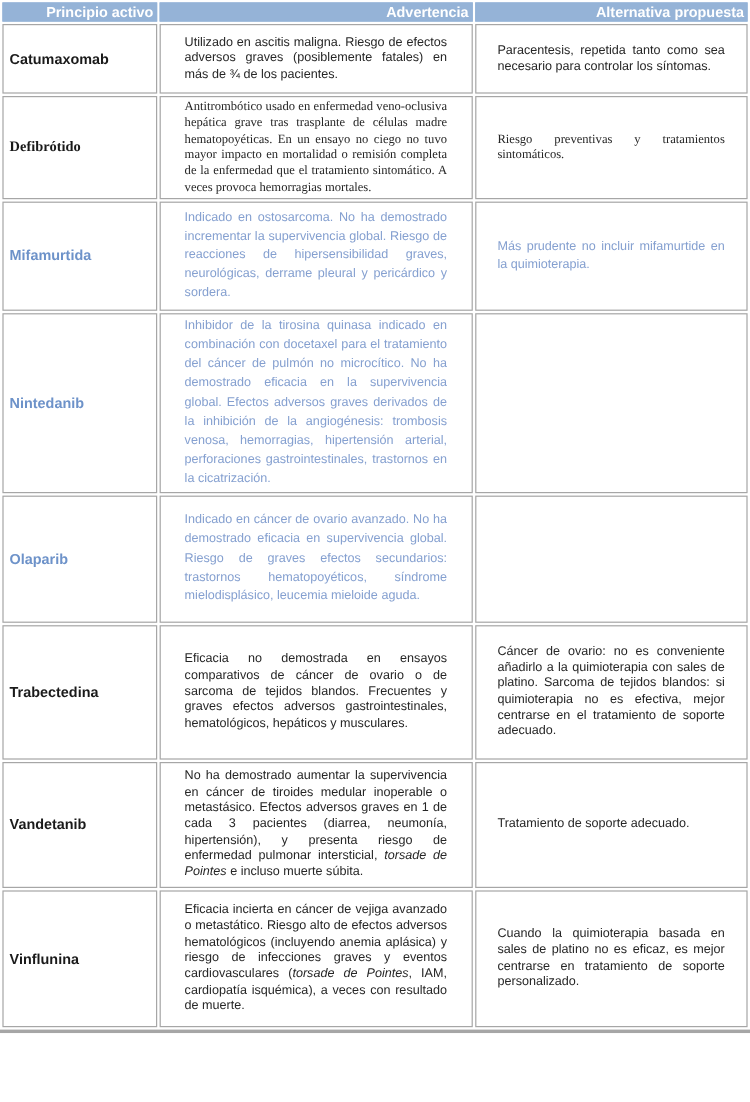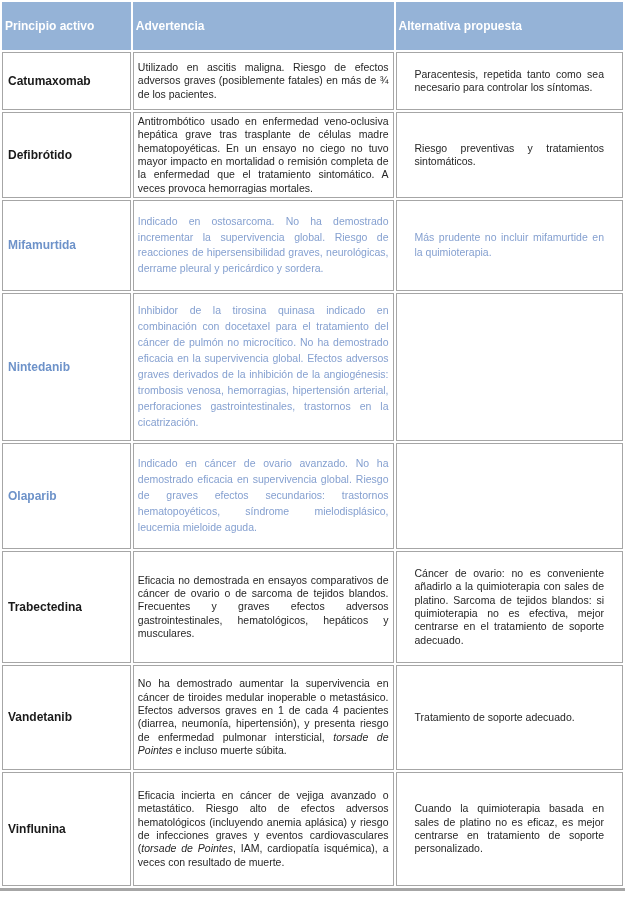--- a/index.html
+++ b/index.html
@@ -33,39 +33,39 @@
     border-spacing:2px;
   }
   col.c1{width:128px;}
   col.c2{width:259px;}
   col.c3{width:226px;}
   th.hdr{
     background:var(--header-bg);
     color:var(--header-text);
     font-size:12px;
     font-weight:bold;
-    text-align:left;
-    padding:16px 2px;
+    text-align:right;
+    padding:0 2px;
     border:1px solid var(--header-bg);
   }
   td{
     border:1px solid var(--border);
     font-size:10.5px;
     vertical-align:middle;
     overflow:hidden;
   }
   td.name-cell{
     font-weight:bold;
     font-size:12px;
     padding:2px 2px 2px 5px;
     color:#1a1a1a;
   }
   td.adv-cell{
     text-align:justify;
-    padding:2px 4px;
+    padding:2px 20px;
     line-height:1.27;
   }
   td.alt-cell{
     text-align:justify;
     padding:2px 18px;
     line-height:1.27;
   }
   tr.loose td.adv-cell, tr.loose td.alt-cell{
     line-height:1.52;
   }
@@ -73,21 +73,21 @@
   tr.blue td.adv-cell, tr.blue td.alt-cell{color:var(--blue-text);margin-left:25px;}
   .em{font-style:italic;}
   .bottom-bar{
     width:625px;
     height:3px;
     background:var(--bottom-bar);
     margin-top:0px;
   }
   
   tr.r0 td{height:58px;}
-  tr.r1 td{height:80px;}
+  tr.r1 td{height:80px;font-family:Liberation Serif, serif;}
   tr.r2 td{height:91px;}
   tr.r3 td{height:148px;}
   tr.r4 td{height:106px;}
   tr.r5 td{height:112px;}
   tr.r6 td{height:105px;}
   tr.r7 td{height:114px;}
 </style>
 </head>
 <body>
 
@@ -133,21 +133,21 @@
         <td class="adv-cell">Indicado en cáncer de ovario avanzado. No ha demostrado eficacia en supervivencia global. Riesgo de graves efectos secundarios: trastornos hematopoyéticos, síndrome mielodisplásico, leucemia mieloide aguda.</td>
         <td class="alt-cell"></td>
       </tr>
       <tr class="r5">
         <td class="name-cell">Trabectedina</td>
         <td class="adv-cell">Eficacia no demostrada en ensayos comparativos de cáncer de ovario o de sarcoma de tejidos blandos. Frecuentes y graves efectos adversos gastrointestinales, hematológicos, hepáticos y musculares.</td>
         <td class="alt-cell">Cáncer de ovario: no es conveniente añadirlo a la quimioterapia con sales de platino. Sarcoma de tejidos blandos: si quimioterapia no es efectiva, mejor centrarse en el tratamiento de soporte adecuado.</td>
       </tr>
       <tr class="r6">
         <td class="name-cell">Vandetanib</td>
-        <td class="adv-cell"><span>No ha demostrado aumentar la supervivencia en cáncer de tiroides medular inoperable o metastásico. Efectos adversos graves en 1 de cada 4 pacientes (diarrea, neumonía, hipertensión), y presenta riesgo de enfermedad pulmonar intersticial, </span><span class="em">torsade de Pointes</span><span> e incluso muerte súbita.</span></td>
+        <td class="adv-cell"><span>No ha demostrado aumentar la supervivencia en cáncer de tiroides medular inoperable o metastásico. Efectos adversos graves en 1 de cada 3 pacientes (diarrea, neumonía, hipertensión), y presenta riesgo de enfermedad pulmonar intersticial, </span><span class="em">torsade de Pointes</span><span> e incluso muerte súbita.</span></td>
         <td class="alt-cell">Tratamiento de soporte adecuado.</td>
       </tr>
       <tr class="r7">
         <td class="name-cell">Vinflunina</td>
         <td class="adv-cell"><span>Eficacia incierta en cáncer de vejiga avanzado o metastático. Riesgo alto de efectos adversos hematológicos (incluyendo anemia aplásica) y riesgo de infecciones graves y eventos cardiovasculares (</span><span class="em">torsade de Pointes</span><span>, IAM, cardiopatía isquémica), a veces con resultado de muerte.</span></td>
         <td class="alt-cell">Cuando la quimioterapia basada en sales de platino no es eficaz, es mejor centrarse en tratamiento de soporte personalizado.</td>
       </tr>
     </tbody>
   </table>
 

